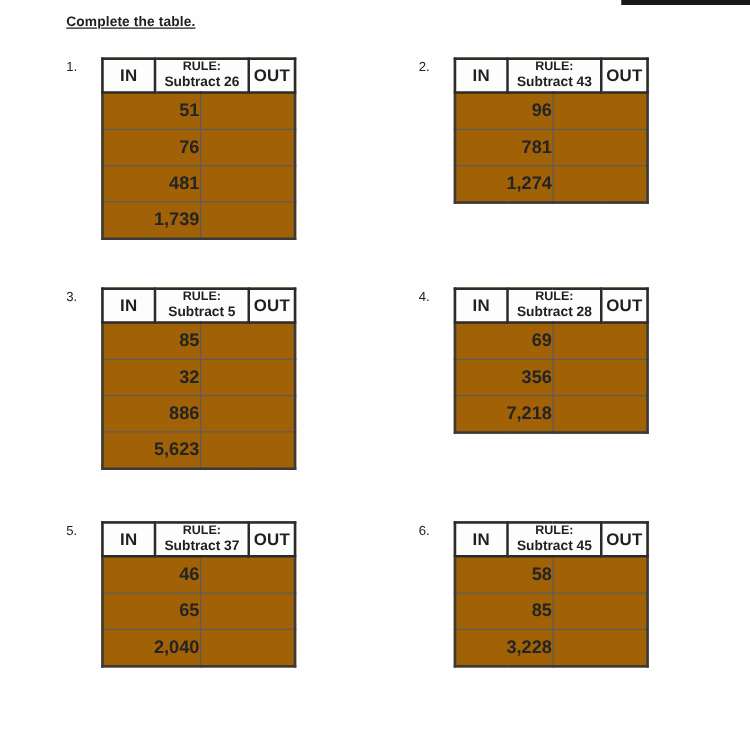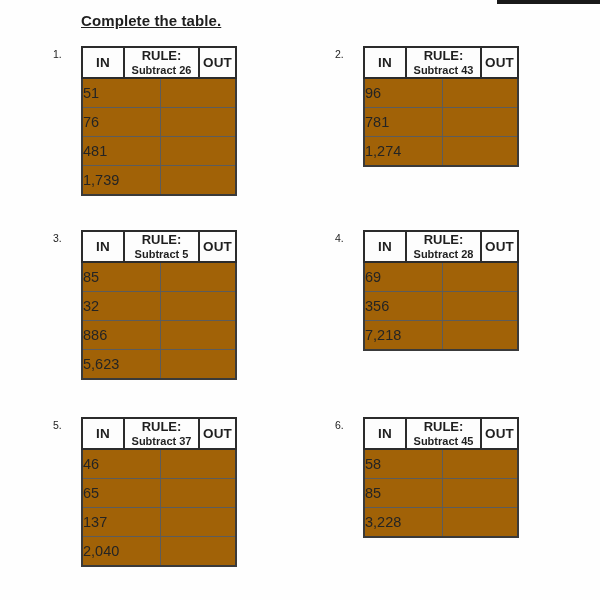--- a/index.html
+++ b/index.html
@@ -8,48 +8,47 @@
     background:#fefefe; color:#1f1f1f;
     font-family:"Liberation Sans", sans-serif;
   }
   .page { position:absolute; inset:0; }
   .corner-bar {
     position:absolute; left:497px; top:0; width:103px; height:4px;
     background:#191919;
   }
   .title {
     position:absolute; left:53px; top:12px;
-    font-size:15px; font-weight:bold; text-decoration:underline;
+    font-size:11px; font-weight:bold; text-decoration:underline;
     letter-spacing:0.1px;
-    margin-left:28px;
   }
   .table-group { position:absolute; display:flex; align-items:flex-start; }
   .pos-0 { left:53px;  top:46px;  }
   .pos-1 { left:335px; top:46px;  }
   .pos-2 { left:53px;  top:230px; }
   .pos-3 { left:335px; top:230px; }
   .pos-4 { left:53px;  top:417px; }
   .pos-5 { left:335px; top:417px; }
   .tnum { width:28px; font-size:10.5px; padding-top:2px; color:#222; }
   table.rule-table {
     border-collapse:collapse; table-layout:fixed; width:154px;
     background:#a16207; border:2px solid #3a3a3a;
   }
   th {
     border:2px solid #2b2b2b; font-weight:bold; padding:0;
     height:25px; vertical-align:middle; text-align:center;
     background:#fdfdfd;
   }
   .h-in, .h-out { font-size:13.5px; letter-spacing:0.2px; }
-  .rule-line1 { font-size:13px;  line-height:1.2; font-weight:bold; }
+  .rule-line1 { font-size:10px;  line-height:1.2; font-weight:bold; }
   .rule-line2 { font-size:11px;  line-height:1.2; font-weight:bold; }
   td {
     border:1px solid #5c5c5c; height:28px; padding:0;
-    text-align:left; vertical-align:middle;
-    font-size:14.5px; font-weight:400; color:#242424;
+    text-align:right; vertical-align:middle;
+    font-size:14.5px; font-weight:700; color:#242424;
   }
 </style>
 </head>
 <body>
 
 <div class="page">
   <div class="corner-bar"></div>
   <div class="title">Complete the table.</div>
   <div id="groups">
       <div class="table-group pos-0">
@@ -222,24 +221,20 @@
       <tbody>
             <tr>
               <td colspan="2">46</td>
               <td colspan="2"></td>
             </tr>
             <tr>
               <td colspan="2">65</td>
               <td colspan="2"></td>
             </tr>
             <tr>
-              <td colspan="2">137</td>
-              <td colspan="2"></td>
-            </tr>
-            <tr>
               <td colspan="2">2,040</td>
               <td colspan="2"></td>
             </tr>
           </tbody>
     </table>
   </div>
       <div class="table-group pos-5">
     <span class="tnum">6.</span>
     <table class="rule-table">
       <colgroup>

